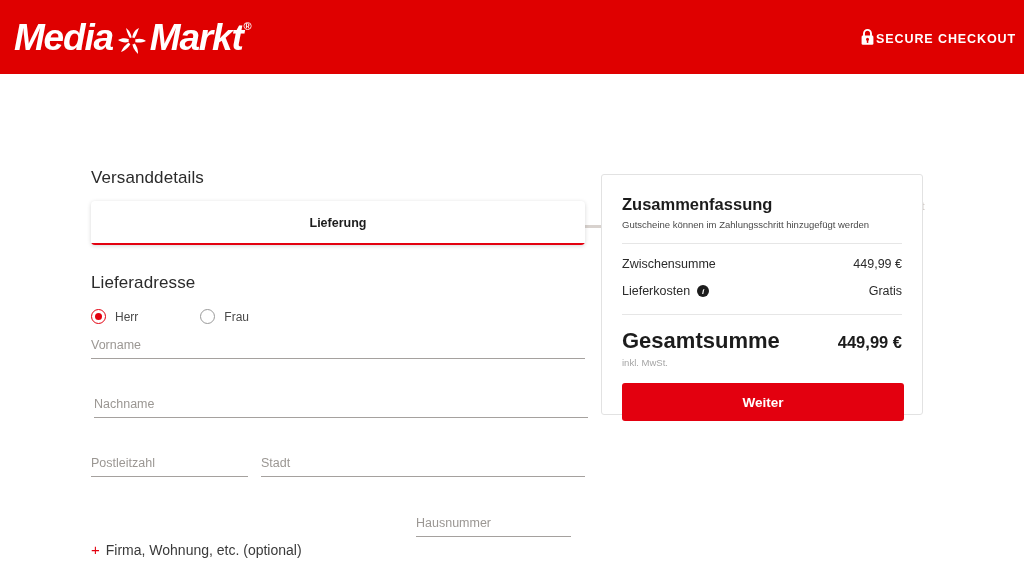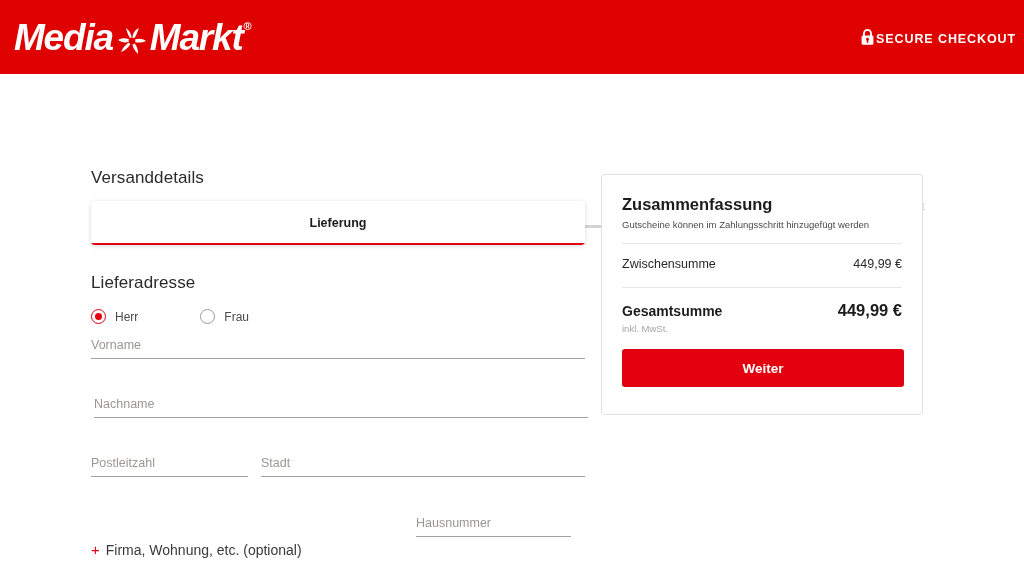--- a/index.html
+++ b/index.html
@@ -139,21 +139,21 @@
     width:12px; height:12px; border-radius:50%; background:#1c1c1c;
     color:#fff; font-size:8px; font-weight:bold;
     display:inline-flex; align-items:center; justify-content:center;
     font-style:italic; cursor:pointer;
   }
   .divider2 { height:1px; background:#e6e6e6; margin-top:16px; }
   .total-row {
     display:flex; justify-content:space-between; align-items:baseline;
     margin-top:13px;
   }
-  .total-label { font-size:14px; font-weight:bold; color:#1c1c1c; }
+  .total-label { font-size:22px; font-weight:bold; color:#1c1c1c; }
   .total-value { font-size:16.5px; font-weight:bold; color:#1c1c1c; }
   .vat { margin-top:3px; font-size:9.5px; color:#a5a5a5; }
   .cta {
     margin-top:15px; width:282px; height:38px; background:#e3000f;
     border:none; border-radius:3px; color:#ffffff;
     font-family:"Liberation Sans", sans-serif;
     font-size:13.5px; font-weight:bold; cursor:pointer;text-align:center;
   }
 </style>
 </head>
@@ -265,20 +265,27 @@
     <div class="sum-sub">Gutscheine können im Zahlungsschritt hinzugefügt werden</div>
     <div class="divider"></div>
 
     <div class="sum-row">
       <span class="lbl">
         <span>Zwischensumme</span>
       </span>
       <span>449,99 €</span>
     </div>
 
+    <div class="sum-row">
+      <span class="lbl">
+        <span>Lieferkosten</span>
+        <span class="info-icon">i</span>
+      </span>
+      <span>Gratis</span>
+    </div>
 
     <div class="divider2"></div>
 
     <div class="total-row">
       <span class="total-label">Gesamtsumme</span>
       <span class="total-value">449,99 €</span>
     </div>
     <div class="vat">inkl. MwSt.</div>
 
     <button class="cta">Weiter</button>

